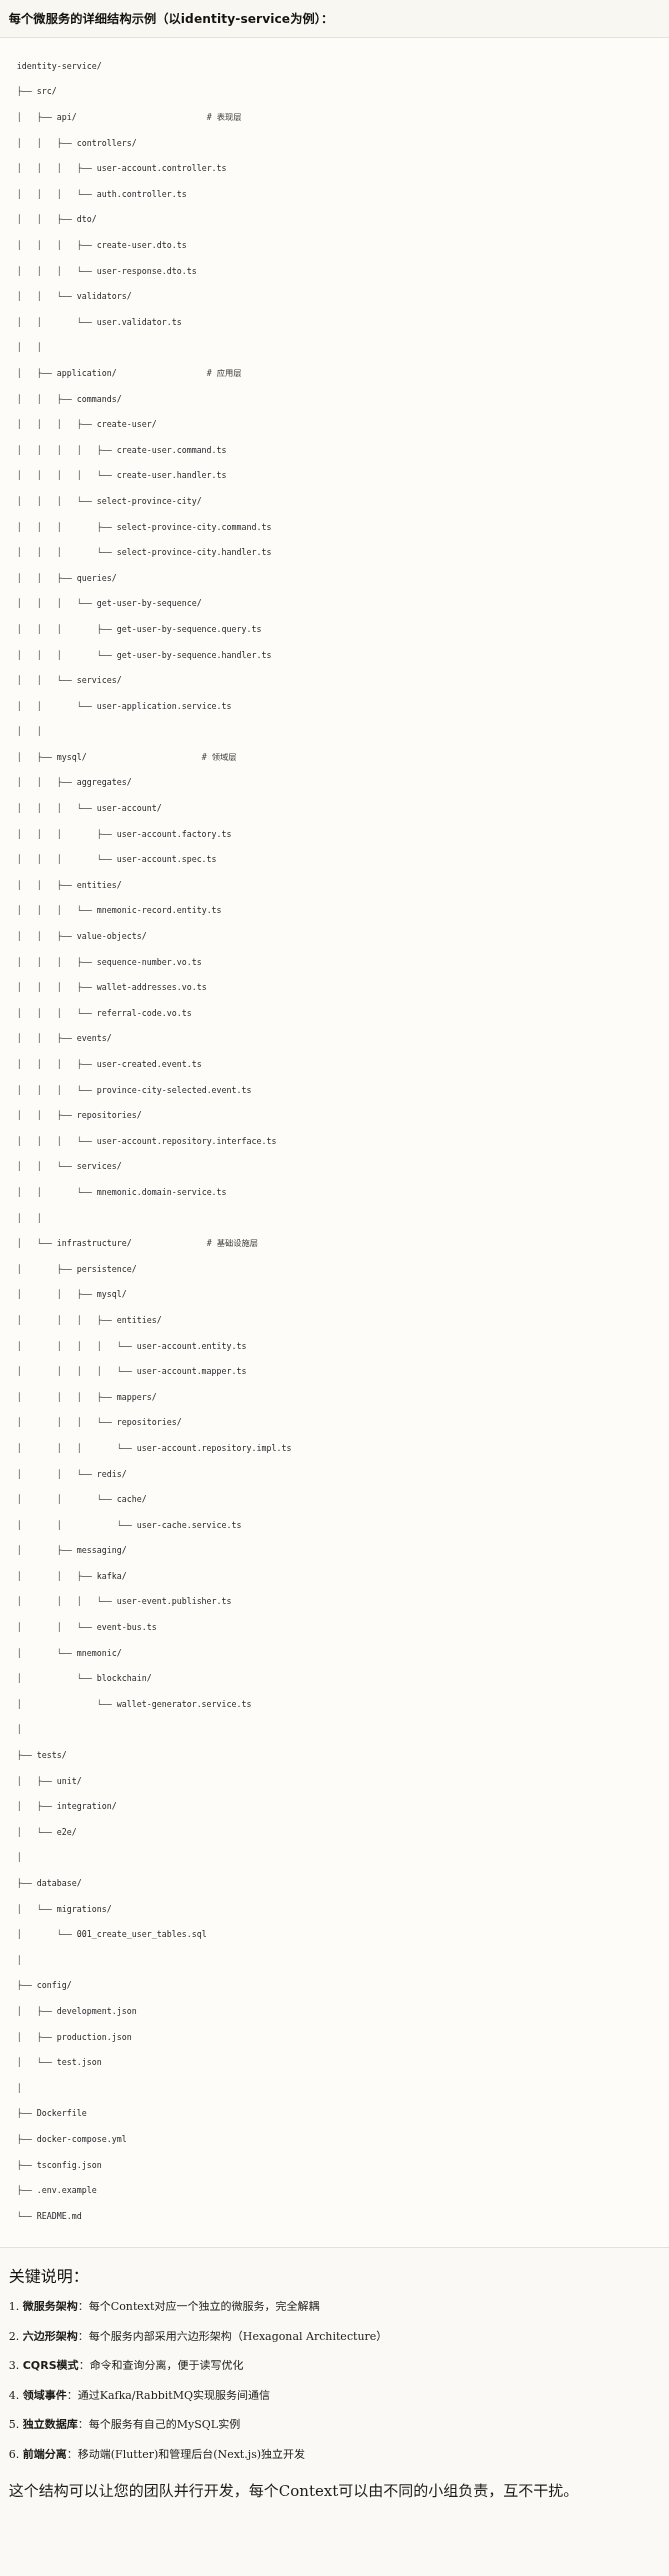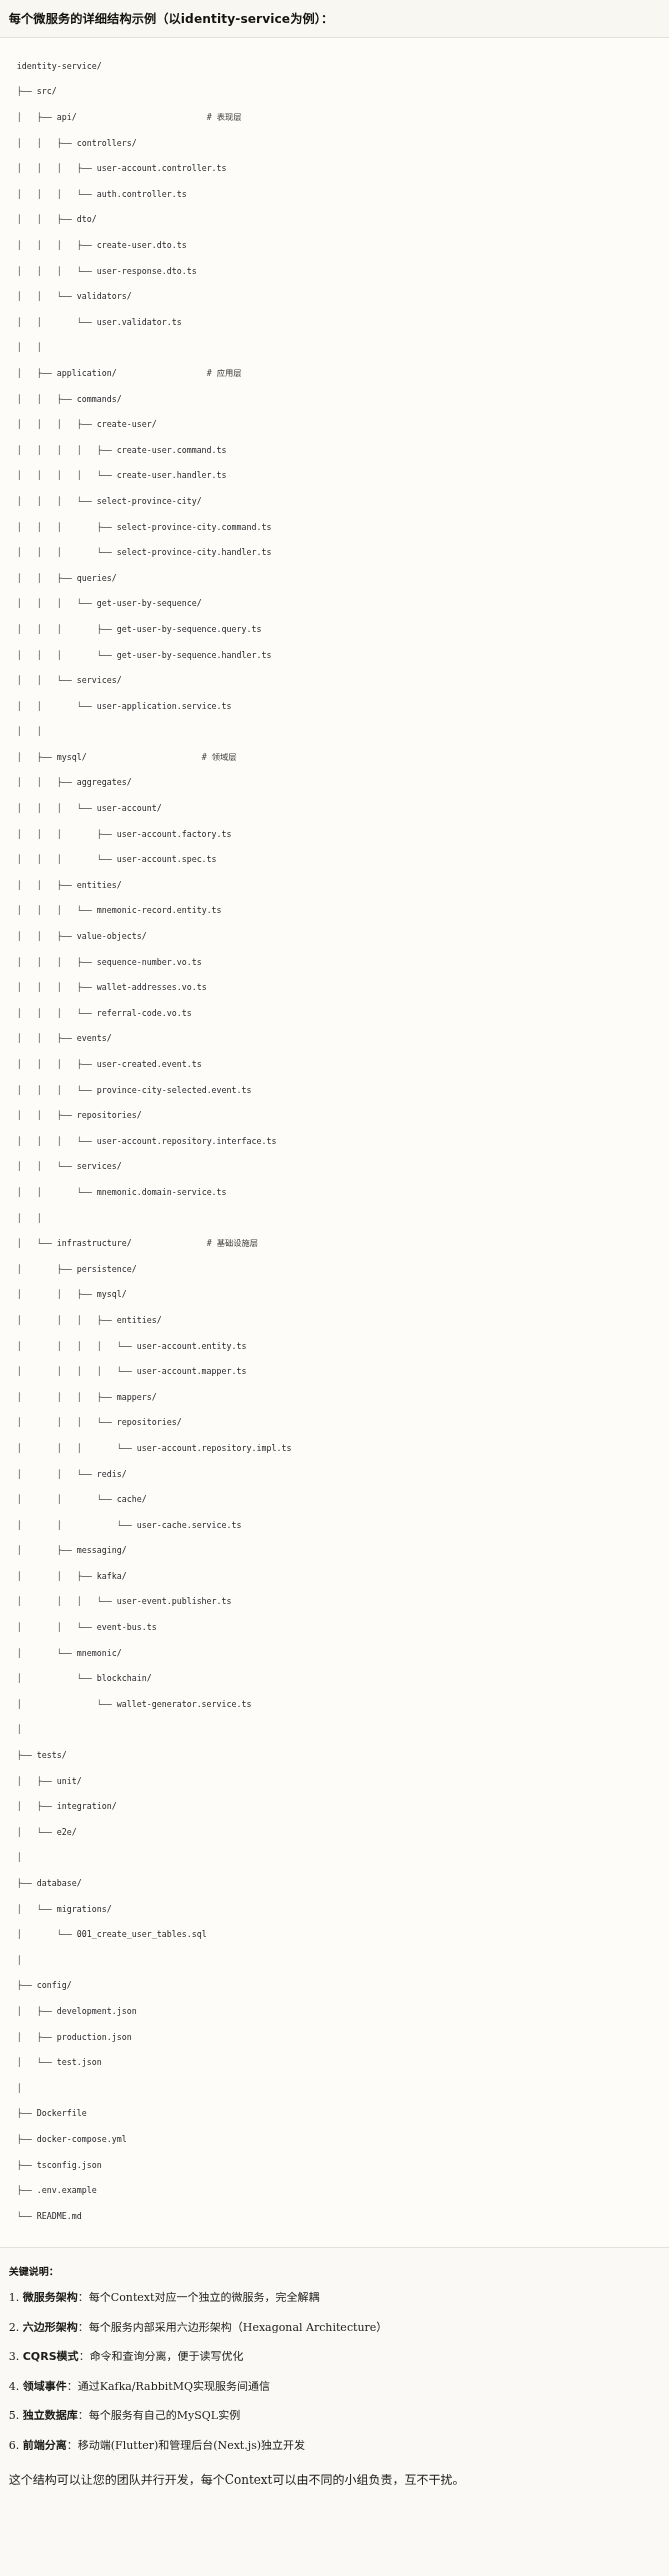--- a/index.html
+++ b/index.html
@@ -53,41 +53,41 @@
   .cmt-cjk { font-family: "DejaVu Sans", "Liberation Sans", sans-serif; }
 
   
   .notes-block {
     background: #faf9f5;
     padding: 15px 8.8px 19px 8.8px;
   }
   .notes-heading {
     margin: 0 0 12.5px 0;
     font-family: "DejaVu Sans", "Liberation Sans", sans-serif;
-    font-size: 10px;
-    font-weight: bold;
+    font-size: 16px;
+    font-weight: normal;
     color: #14130f;
   }
   .note-item {
     font-family: "DejaVu Serif", "Liberation Serif", serif;
     font-size: 11px;
     line-height: 1.5;
     color: #1c1c1a;
     margin: 0 0 13px 0;
   }
   .note-num { font-family: "DejaVu Serif","Liberation Serif",serif; }
   .note-term {
     font-weight: bold;
     font-family: "DejaVu Sans", "Liberation Sans", sans-serif;
   }
   .note-colon { font-family: "DejaVu Sans","Liberation Sans",sans-serif; }
   .note-desc { font-family: "DejaVu Serif","Liberation Serif",serif; }
   .closing-line {
     font-family: "DejaVu Serif", "Liberation Serif", serif;
-    font-size: 12px;
+    font-size: 15px;
     line-height: 1.5;
     color: #1c1c1a;
     margin: 16.3px 0 0 0;
   }
 </style>
 </head>
 <body>
 
 <div class="header-band">
   <h1 class="page-title">每个微服务的详细结构示例（以identity-service为例）：</h1>

